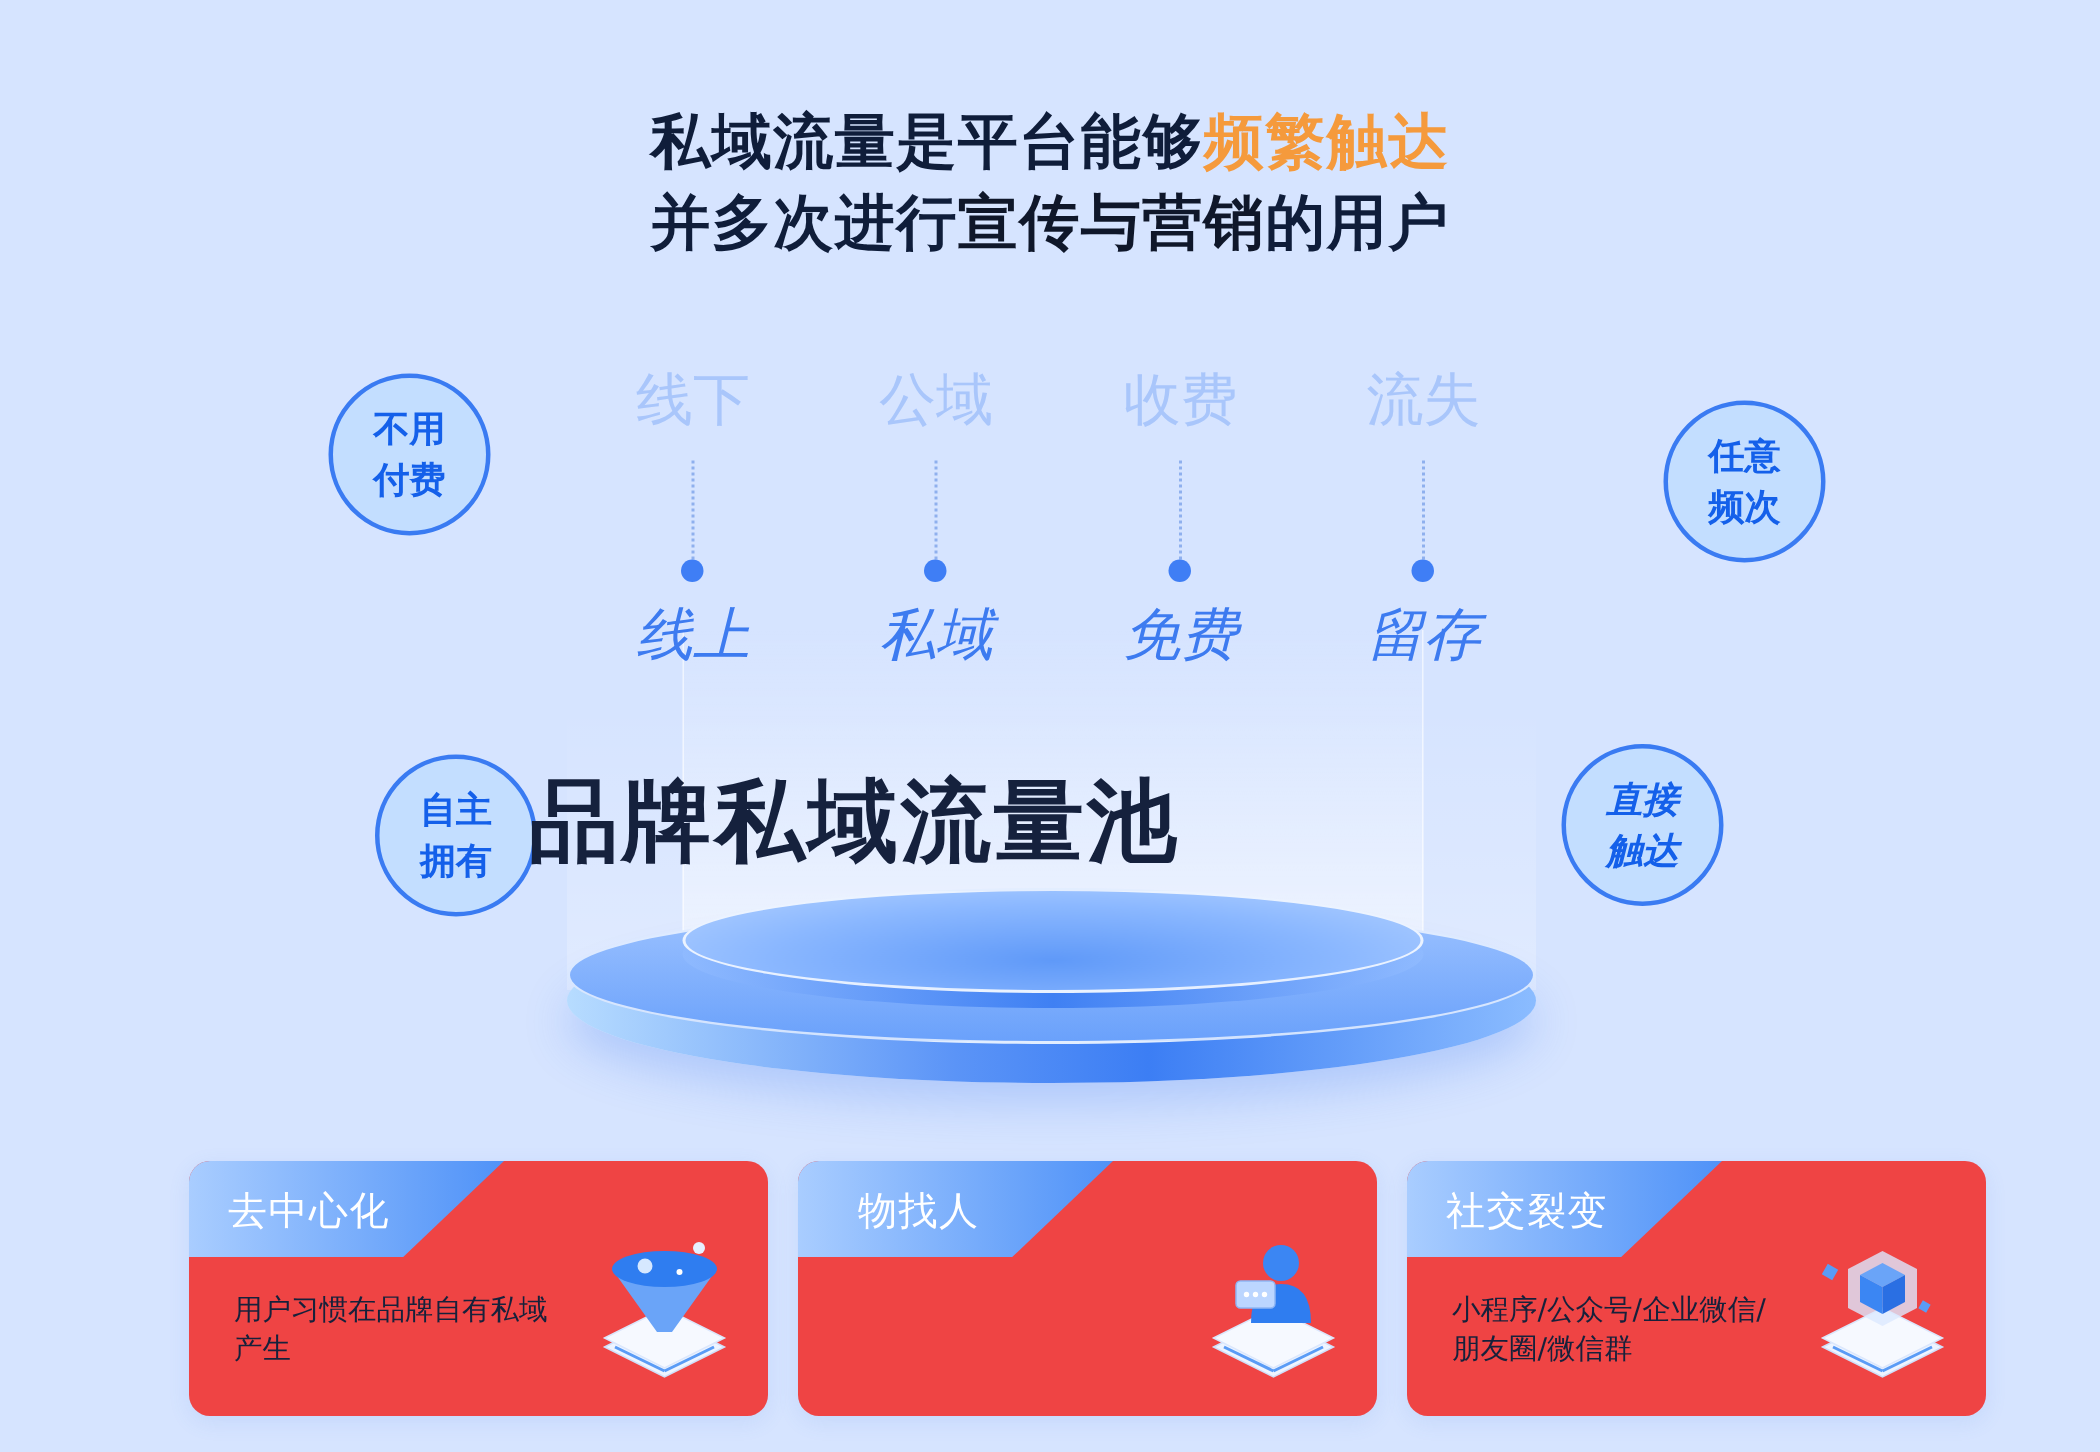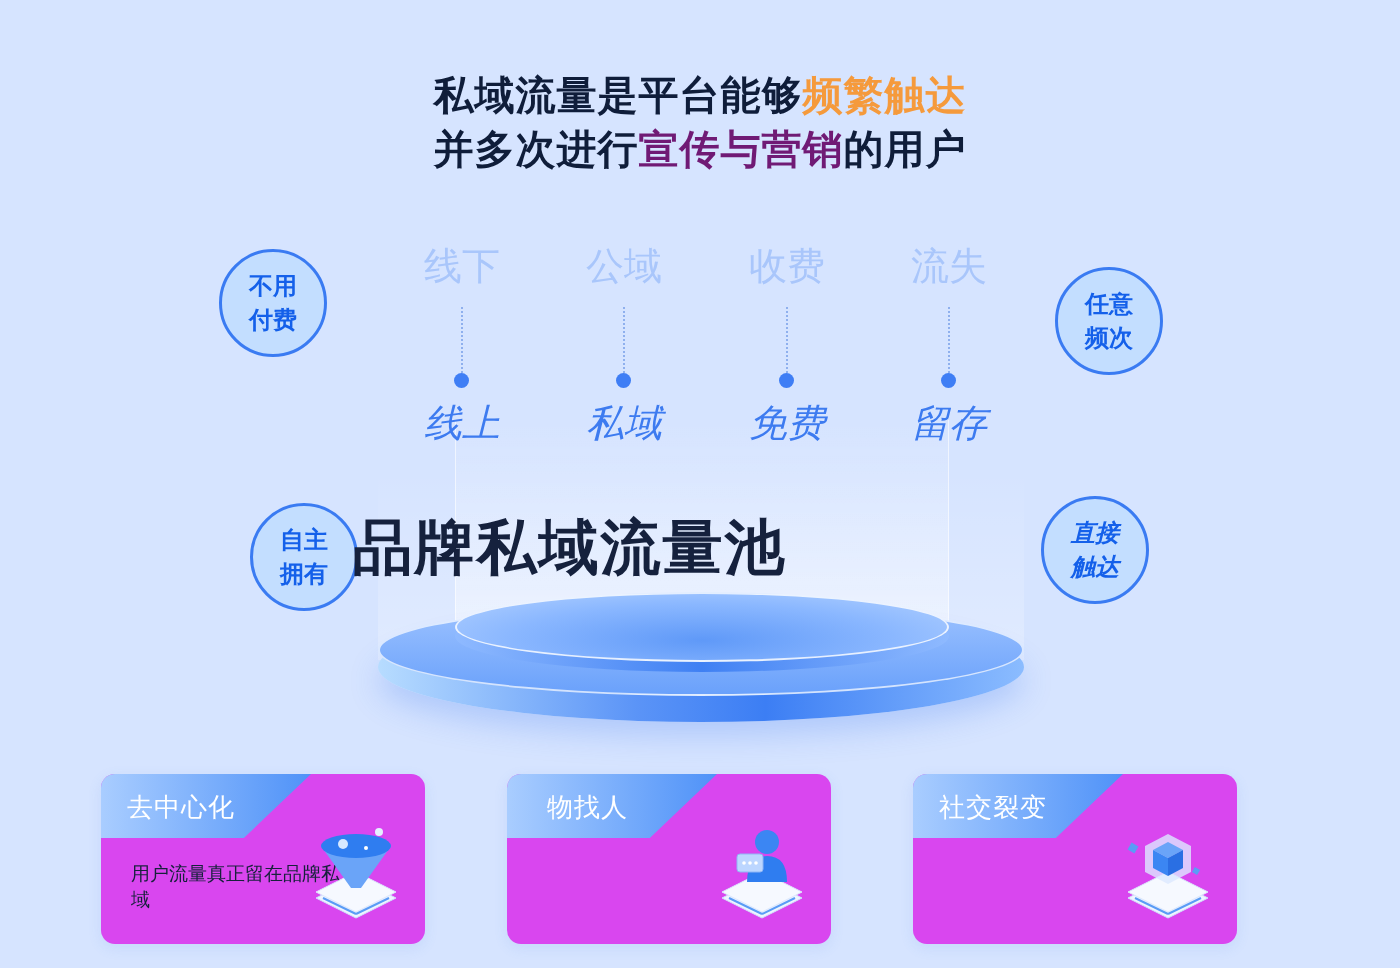--- a/index.html
+++ b/index.html
@@ -8,21 +8,21 @@
     background: #d6e4ff;
     font-family: "DejaVu Sans", "Liberation Sans", sans-serif;
     position: relative;
   }
   .headline {
     position: absolute; left: 0; top: 68px; width: 1400px;
     text-align: center; font-weight: bold; font-size: 40px; line-height: 54px;
     color: #0f1d3a; letter-spacing: 1px;
   }
   .headline .orange { color: #f59a3c; text-align: right; }
-  .headline .teal { color: #701a75; }
+  .headline .teal { color: #0f172a; }
 
   .col { position: absolute; width: 120px; text-align: center; }
   .col .before {
     position: absolute; top: 243px; left: 0; width: 120px;
     font-size: 38px; color: #a9c6fb; line-height: 46px;
   }
   .col .dash {
     position: absolute; top: 307px; left: 59px; width: 0; height: 66px;
     border-left: 2px dotted #8fb0ee;
   }
@@ -72,23 +72,24 @@
     border-radius: 50%; background: linear-gradient(90deg, #8fbaff, #3f80f3, #8fbaff);
   }
   .disc-inner {
     position: absolute; left: 455px; top: 592px; width: 494px; height: 70px;
     border-radius: 50%;
     background: radial-gradient(ellipse at 50% 70%, #5f99f8 0%, #8ab7ff 55%, #b4d2ff 100%);
     border: 2px solid rgba(255,255,255,0.8);
   }
 
   .card {
-    position: absolute; top: 774px; width: 324px; height: 170px;
-    background: #d946ef; border-radius: 14px; overflow: hidden;
+    position: absolute; top: 774px; width: 386px; height: 170px;
+    background: #ef4444; border-radius: 14px; overflow: hidden;
     box-shadow: 0 4px 14px rgba(80,130,220,0.12);
+    margin-left: 25px;
   }
   .card .tab {
     position: absolute; left: 0; top: 0; width: 210px; height: 64px;
     background: linear-gradient(90deg, #a9cdff 0%, #4f92f8 100%);
     clip-path: polygon(0 0, 100% 0, 68% 100%, 0 100%);
     border-bottom-right-radius: 30px;
   }
   .card .tab-label {
     position: absolute; left: 26px; top: 16px; font-size: 26px; color: #ffffff; letter-spacing: 1px;
   }
@@ -135,21 +136,21 @@
   <div class="dot"></div>
   <div class="after">留存</div>
 </div>
 
 <div class="badge" style="left:219px;top:249px;">
   <div>
       <div>不用</div>
       <div>付费</div>
     </div>
 </div>
-<div class="badge" style="left:1055px;top:267px;">
+<div class="badge" style="left:1109px;top:267px;">
   <div>
       <div>任意</div>
       <div>频次</div>
     </div>
 </div>
 <div class="badge" style="left:250px;top:503px;">
   <div>
       <div>自主</div>
       <div>拥有</div>
     </div>
@@ -164,21 +165,21 @@
 <div class="disc-base"></div>
 <div class="disc-top"></div>
 <div class="disc-inner-side"></div>
 <div class="disc-inner"></div>
 
 <div class="pool-title">品牌私域流量池</div>
 
 <div class="card" style="left:101px;">
   <div class="tab"></div>
   <div class="tab-label">去中心化</div>
-  <div class="desc">用户流量真正留在品牌私域</div>
+  <div class="desc">用户习惯在品牌自有私域产生</div>
   <div class="illus">
     <svg width="90" height="100" viewBox="0 0 90 100">
       <polygon points="5,72 45,52 85,72 45,92" fill="#eef4ff" stroke="#cfe0fb"></polygon>
       <polygon points="5,66 45,46 85,66 45,86" fill="#f6f9ff" stroke="#dbe7fc"></polygon>
       <line x1="12" y1="72" x2="45" y2="88" stroke="#5a9cf6" stroke-width="2"></line>
       <line x1="45" y1="88" x2="78" y2="72" stroke="#5a9cf6" stroke-width="2"></line>
       <path d="M10 20 Q45 0 80 20 L50 62 L40 62 Z" fill="#6aa4f8"></path>
       <ellipse cx="45" cy="20" rx="35" ry="12" fill="#2f7df0"></ellipse>
       <circle cx="32" cy="18" r="5" fill="#d6e8ff"></circle>
       <circle cx="55" cy="22" r="2" fill="#ffffff"></circle>
@@ -202,20 +203,21 @@
       <circle cx="27" cy="37" r="1.8" fill="#ffffff"></circle>
       <circle cx="33" cy="37" r="1.8" fill="#ffffff"></circle>
       <circle cx="39" cy="37" r="1.8" fill="#ffffff"></circle>
     </svg>
   </div>
 </div>
 
 <div class="card" style="left:913px;padding-left:20px;">
   <div class="tab"></div>
   <div class="tab-label">社交裂变</div>
+  <div class="desc">小程序/公众号/企业微信/朋友圈/微信群</div>
   <div class="illus">
     <svg width="90" height="100" viewBox="0 0 90 100">
       <polygon points="5,72 45,52 85,72 45,92" fill="#eef4ff" stroke="#cfe0fb"></polygon>
       <polygon points="5,66 45,46 85,66 45,86" fill="#f6f9ff" stroke="#dbe7fc"></polygon>
       <line x1="12" y1="72" x2="45" y2="88" stroke="#5a9cf6" stroke-width="2"></line>
       <line x1="45" y1="88" x2="78" y2="72" stroke="#5a9cf6" stroke-width="2"></line>
       <polygon points="45,8 68,20 68,46 45,58 22,46 22,20" fill="#dce9ff" opacity="0.8"></polygon>
       <polygon points="45,16 60,24 45,32 30,24" fill="#6aa4f8"></polygon>
       <polygon points="30,24 45,32 45,50 30,42" fill="#3b86f3"></polygon>
       <polygon points="60,24 45,32 45,50 60,42" fill="#2a6fe3"></polygon>

